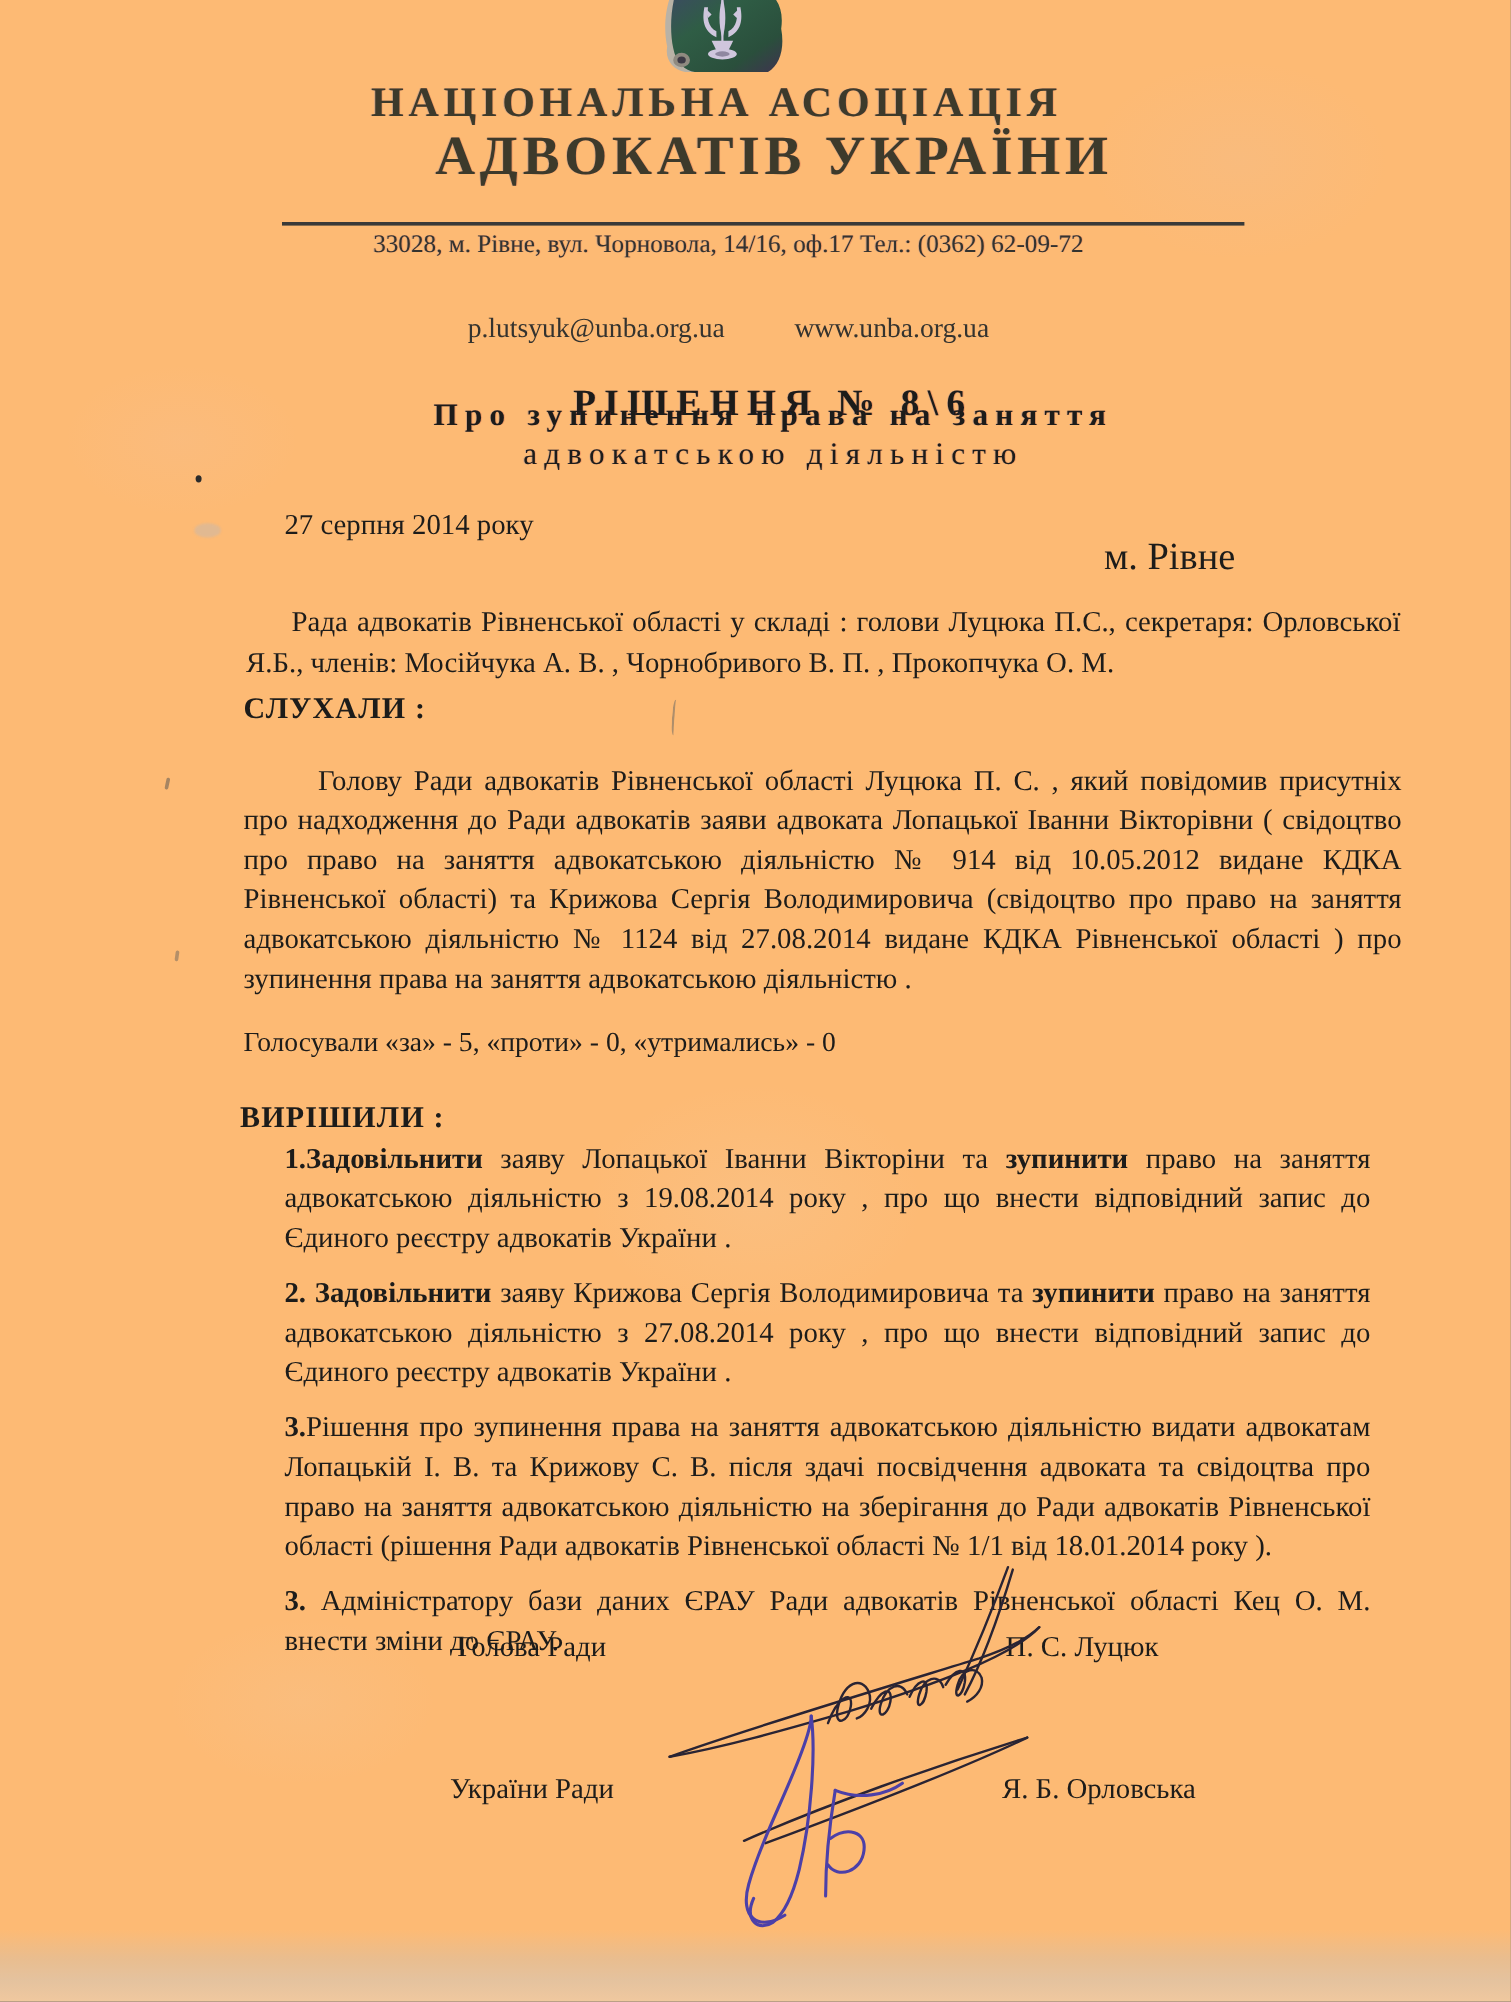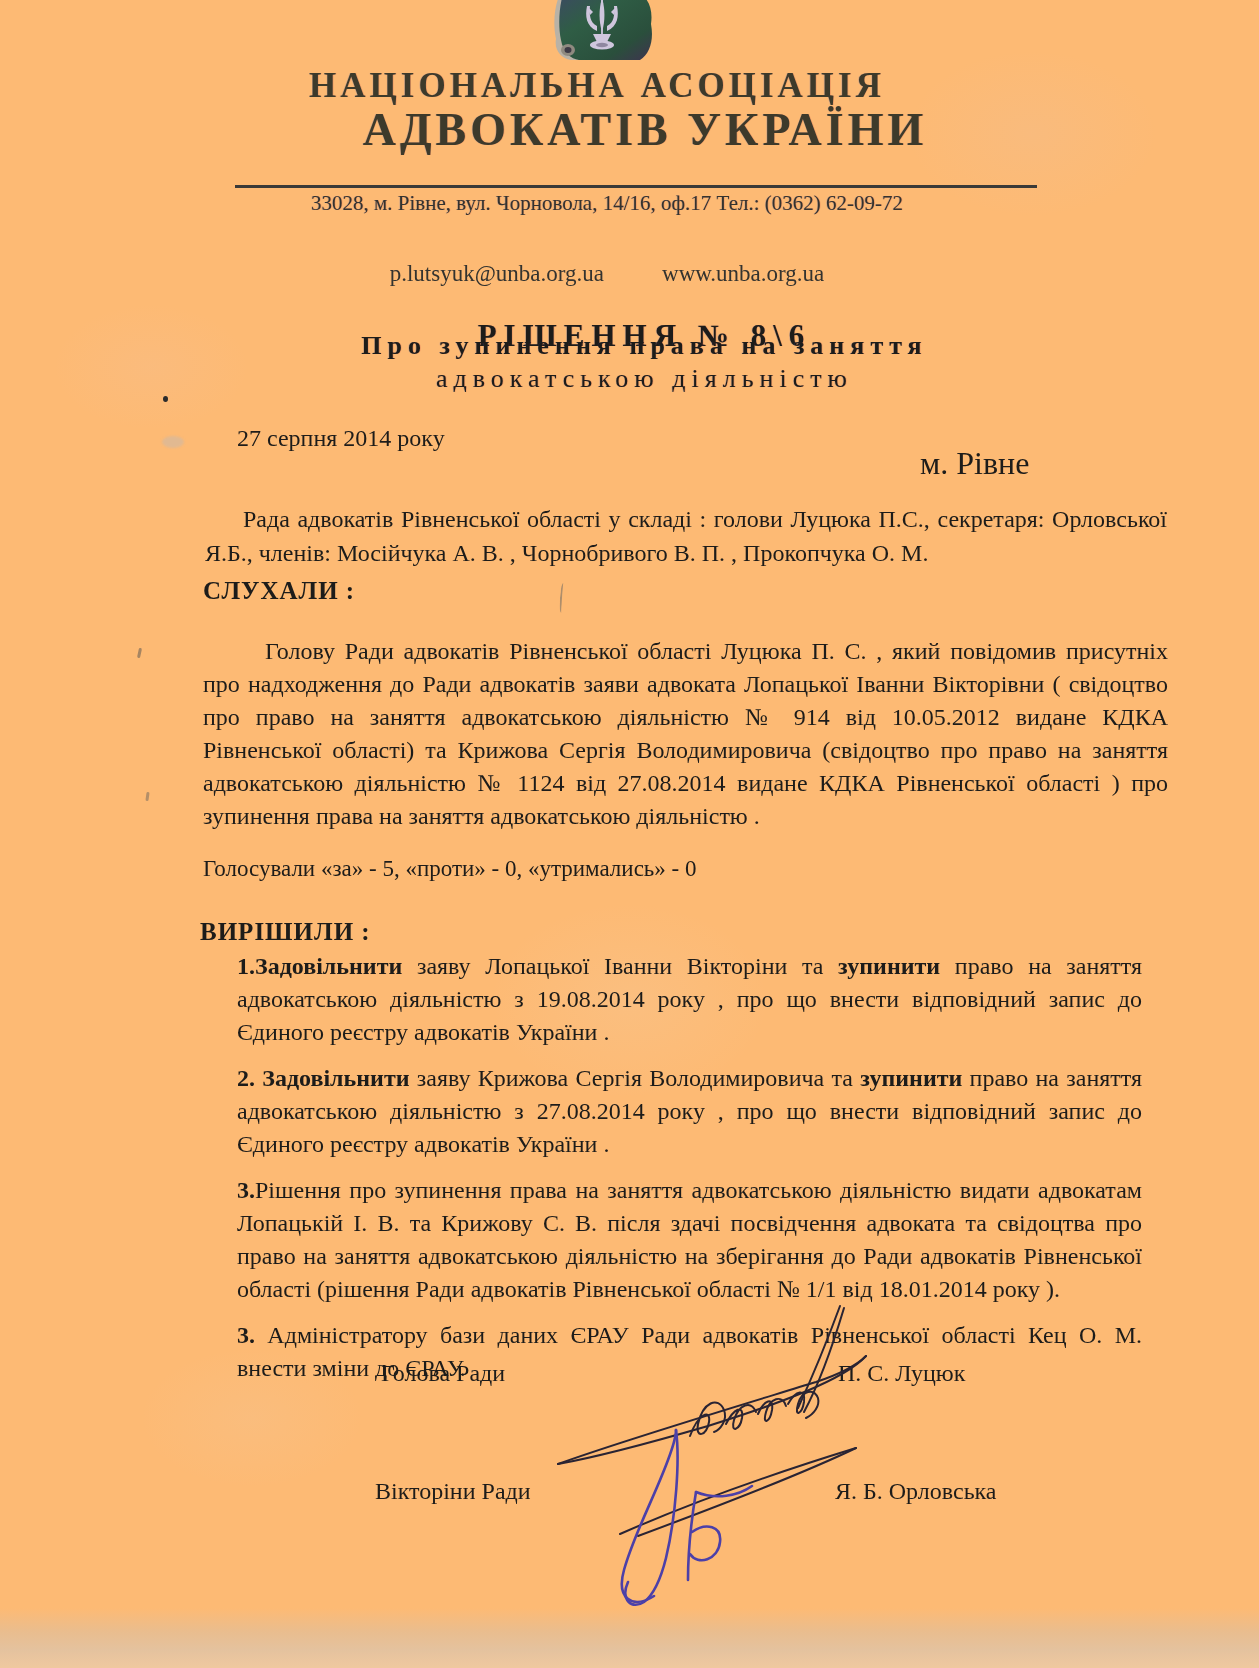--- a/index.html
+++ b/index.html
@@ -149,21 +149,21 @@
   <div class="resolved-h">ВИРІШИЛИ :</div>
   <div class="decisions">
       <p class="decision-item"><span class="b">1.Задовільнити</span><span> заяву Лопацької Іванни Вікторіни та  </span><span class="b">зупинити</span><span>  право на заняття адвокатською діяльністю  з 19.08.2014 року , про що внести відповідний запис до Єдиного реєстру адвокатів України .</span></p>
       <p class="decision-item"><span class="b">2. Задовільнити</span><span> заяву Крижова Сергія Володимировича та  </span><span class="b">зупинити</span><span>  право на заняття адвокатською діяльністю  з 27.08.2014 року , про що внести відповідний запис до Єдиного реєстру адвокатів України .</span></p>
       <p class="decision-item"><span class="b">3.</span><span>Рішення про зупинення права на заняття адвокатською діяльністю видати адвокатам Лопацькій І. В. та Крижову С. В.  після здачі посвідчення адвоката та свідоцтва про право на заняття адвокатською діяльністю на зберігання до Ради адвокатів Рівненської області (рішення Ради адвокатів Рівненської області № 1/1 від 18.01.2014 року ).</span></p>
       <p class="decision-item"><span class="b">3.</span><span> Адміністратору бази даних ЄРАУ Ради адвокатів Рівненської області Кец О. М. внести зміни до ЄРАУ.</span></p>
     </div>
 
   <div class="sig-role-1">Голова Ради</div>
   <div class="sig-name-1">П. С. Луцюк</div>
-  <div class="sig-role-2">Вікторіни Ради</div>
+  <div class="sig-role-2">України Ради</div>
   <div class="sig-name-2">Я. Б. Орловська</div>
 
   <div class="sig-black">
     <svg viewBox="0 0 340 250" width="340" height="250" fill="none" stroke="#2a2433" stroke-width="2" stroke-linecap="round">
 
       <path d="M10,168 C70,146 190,110 268,86 C292,78 308,70 318,60"></path>
       <path d="M318,60 C296,84 230,108 160,130 C105,146 55,160 10,168"></path>
 
       <path d="M142,140 C150,118 163,112 161,126 C159,140 147,143 150,128 C155,106 170,100 176,114 C180,124 172,134 166,136"></path>
       <path d="M178,128 C186,112 196,108 194,122 C192,134 182,138 186,124 C191,108 203,104 208,116"></path>

